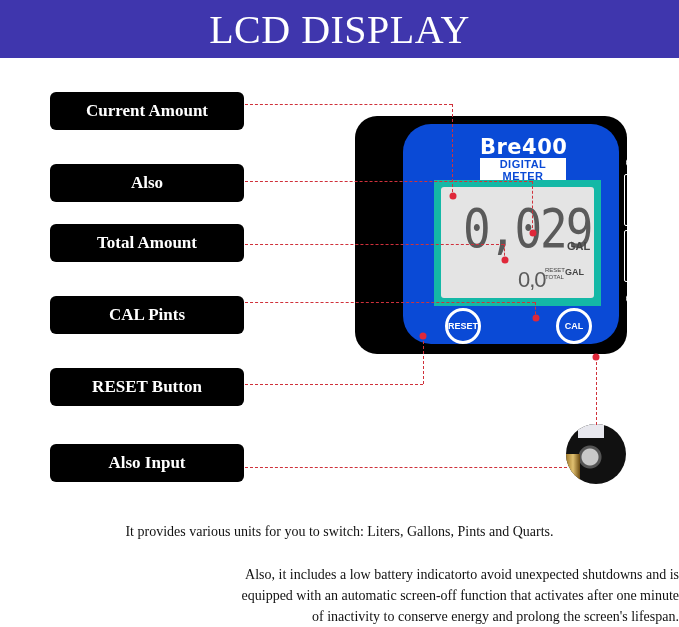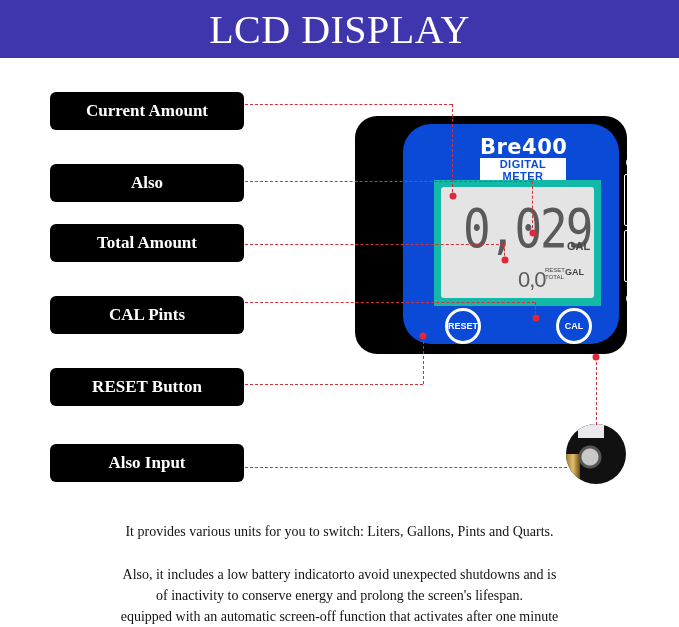--- a/index.html
+++ b/index.html
@@ -99,17 +99,17 @@
 
 <div class="hline" style="left:245px; top:384px; width:178px;"></div>
 <div class="vline" style="left:423px; top:336px; height:48px;"></div>
 <div class="dot" style="left:423px; top:336px;"></div>
 
 <div class="hline" style="left:245px; top:467px; width:322px;"></div>
 <div class="vline" style="left:596px; top:357px; height:68px;"></div>
 <div class="dot" style="left:596px; top:357px;"></div>
 
 <div class="desc" style="top:521px;">It provides various units for you to switch: Liters, Gallons, Pints and Quarts.</div>
-<div class="desc" style="top:564px;">
+<div class="desc" style="top:564px;text-align:right;">
   <div>Also, it includes a low battery indicatorto avoid unexpected shutdowns and is</div>
+  <div>equipped with an automatic screen-off function that activates after one minute</div>
   <div>of inactivity to conserve energy and prolong the screen's lifespan.</div>
-  <div>equipped with an automatic screen-off function that activates after one minute</div>
 </div>
 
 </body></html>

